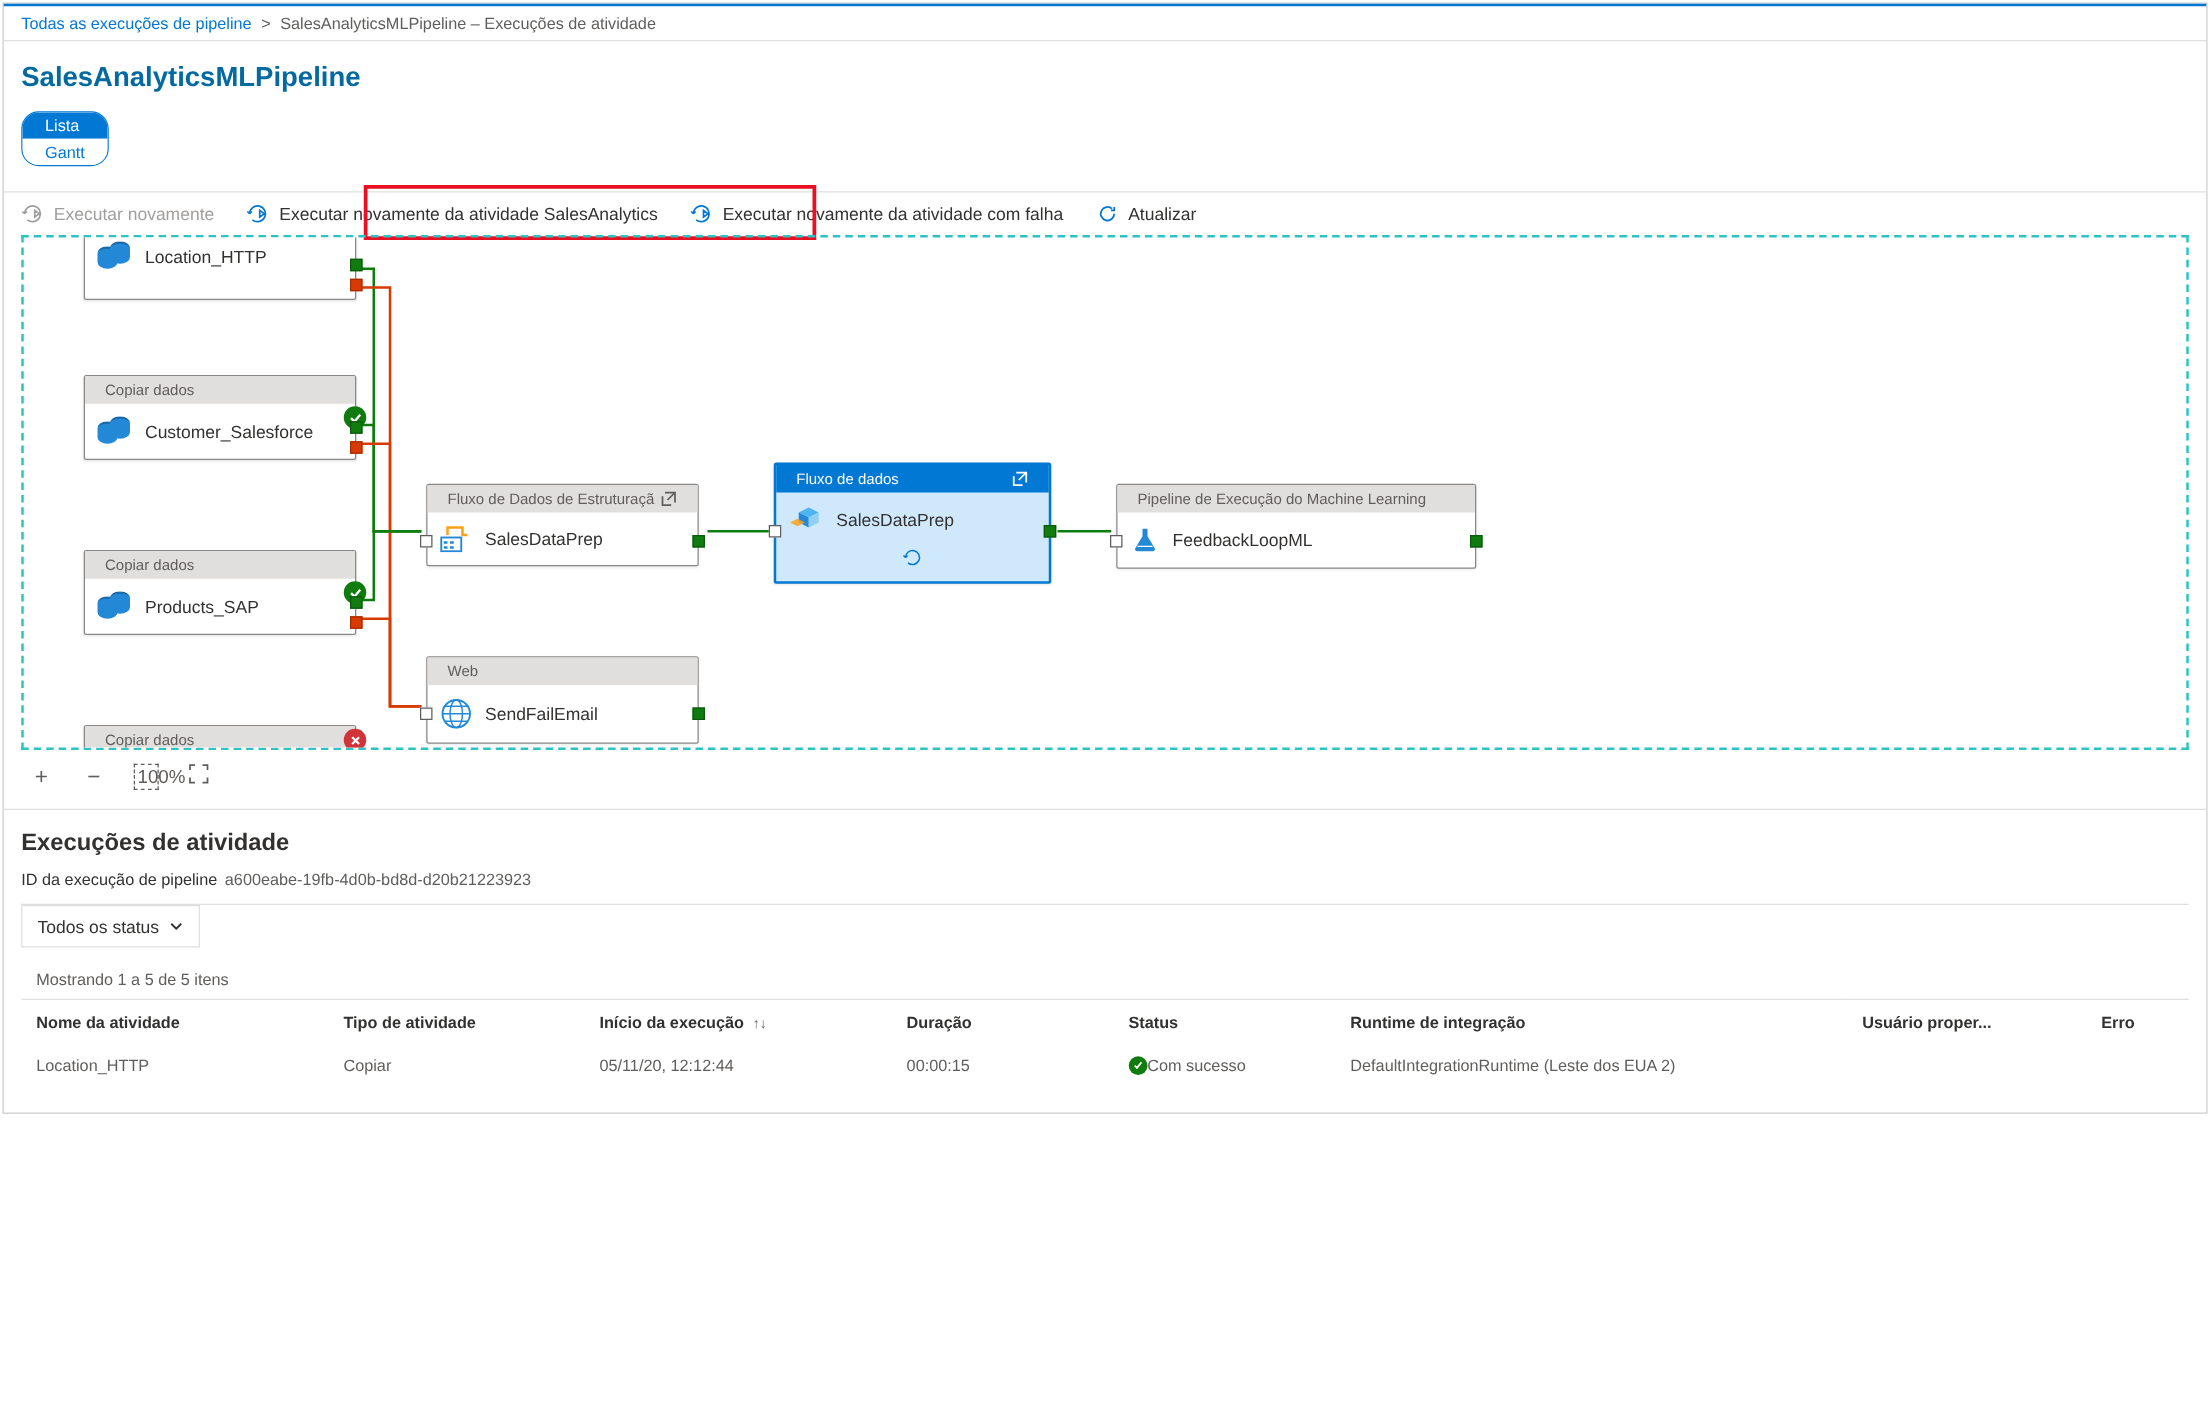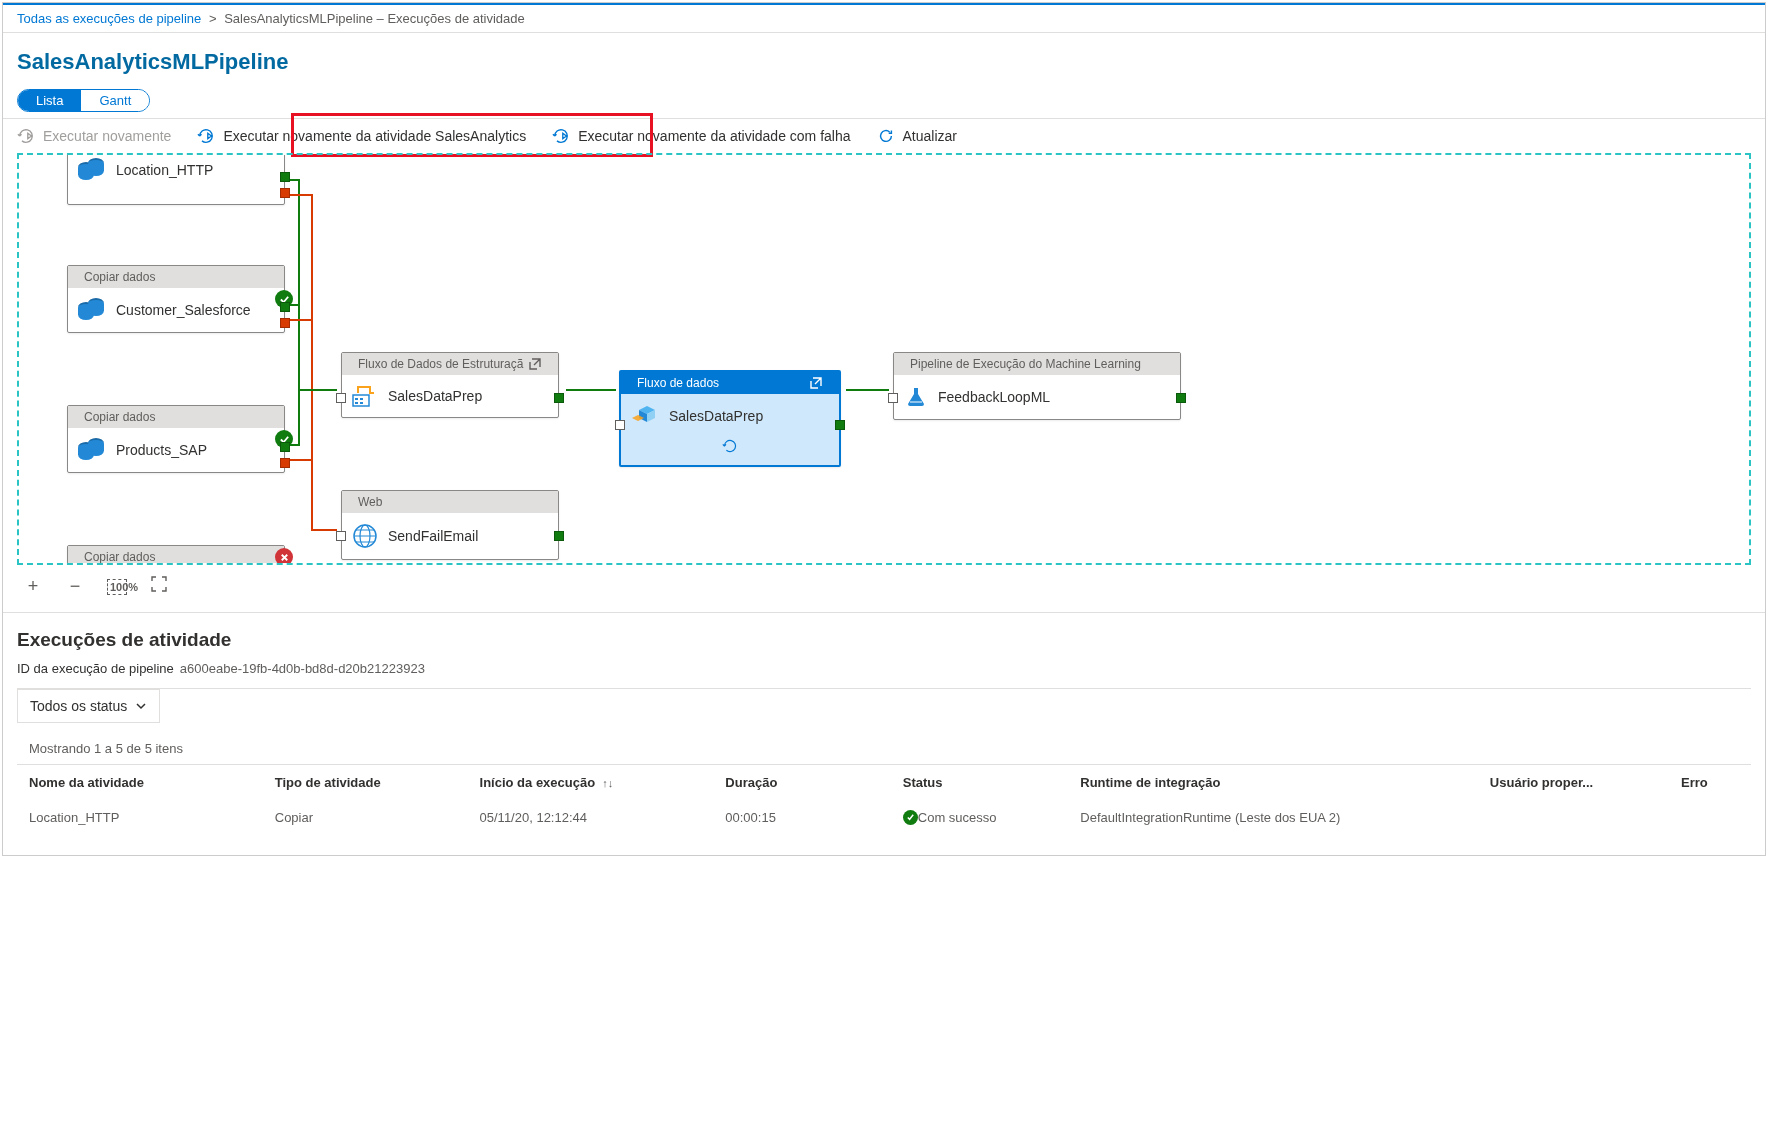--- a/index.html
+++ b/index.html
@@ -3,21 +3,21 @@
 <meta charset="utf-8">
 <style>
   * { box-sizing: border-box; margin: 0; padding: 0; }
   body { font-family: "Segoe UI", -apple-system, sans-serif; font-size: 13px; color: #323130; background: #fff; }
   .page { padding: 0 0 20px 0; border: 1px solid #ccc; margin: 2px; }
   .breadcrumb { border-top: 2px solid #0078d4; border-bottom: 1px solid #e1dfdd; padding: 6px 14px; font-size: 13px; }
   .breadcrumb a { color: #0078d4; text-decoration: none; }
   .bc-sep { color: #605e5c; margin: 0 4px; }
   .bc-current { color: #605e5c; }
   h1.title { font-size: 22px; font-weight: 600; margin: 16px 14px 14px; color: #0369a1; }
-  .view-toggle { display: inline-flex; border: 1px solid #0078d4; border-radius: 14px; overflow: hidden; margin: 0 14px 6px; }
+  .view-toggle { display: inline-flex; border: 1px solid #0078d4; border-radius: 14px; overflow: hidden; margin: 0 14px 20px; flex-direction: column; }
   .view-toggle div { padding: 3px 18px; font-size: 13px; cursor: pointer; }
   .toggle-active { background: #0078d4; color: #fff; }
   .toggle-inactive { background: #fff; color: #0078d4; }
   .toolbar { border-top: 1px solid #e1dfdd; display: flex; align-items: center; padding: 8px 14px; gap: 26px; position: relative; }
   .tool-btn { display: flex; align-items: center; gap: 8px; color: #323130; font-size: 14px; cursor: pointer; }
   .tool-btn.disabled { color: #a19f9d; }
   .tool-btn.disabled .rerun-icon path { stroke: #a19f9d; }
   .highlight-box { position: absolute; border: 3px solid #e81123; pointer-events: none; }
   .rerun-icon { width: 18px; height: 18px; }
   .refresh-icon { width: 18px; height: 18px; }
@@ -218,21 +218,21 @@
               <circle cx="13" cy="13" r="11" fill="none" stroke="#2389d6" stroke-width="1.5"></circle>
               <ellipse cx="13" cy="13" rx="5" ry="11" fill="none" stroke="#2389d6" stroke-width="1.2"></ellipse>
               <path d="M2 13h22M4 7h18M4 19h18" stroke="#2389d6" stroke-width="1.2"></path>
             </svg>
           <span>SendFailEmail</span>
         </div>
         <div class="port" style="left:-6px; top:40px;"></div>
         <div class="port green" style="right:-6px; top:40px;"></div>
       </div>
 
-      <div class="node selected" style="left:600px; top:180px; width:222px;margin-top:35px;">
+      <div class="node selected" style="left:600px; top:180px; width:222px;">
         <div class="node-header">
           <span>Fluxo de dados</span>
           <svg class="launch-ic" viewBox="0 0 14 14">
               <path d="M4 2h8v8M12 2L6 8M2 5v7h7" stroke="#fff" stroke-width="1.4" fill="none"></path>
             </svg>
         </div>
         <div class="node-body">
           <svg width="28" height="24" viewBox="0 0 28 24">
               <path d="M8 6l8-4 8 4-8 4z" fill="#50b4f0"></path>
               <path d="M8 6v8l8 4V10z" fill="#2389d6"></path>
@@ -264,21 +264,21 @@
         <div class="port" style="left:-6px; top:40px;"></div>
         <div class="port green" style="right:-6px; top:40px;"></div>
       </div>
 
     </div>
   </div>
 
   <div class="zoom-bar">
     <div>+</div>
     <div>−</div>
-    <div style="font-size:11px; border:1px dashed #605e5c; padding:1px 2px;font-weight:bold;">100%</div>
+    <div style="font-size:15px; border:1px dashed #605e5c; padding:1px 2px;">100%</div>
     <div>
       <svg width="18" height="18" viewBox="0 0 18 18">
           <path d="M2 6V2h4M16 6V2h-4M2 12v4h4M16 12v4h-4" stroke="#605e5c" stroke-width="1.4" fill="none"></path>
         </svg>
     </div>
   </div>
 
   <div class="activity-section">
     <h2>Execuções de atividade</h2>
     <div class="runid-line">

